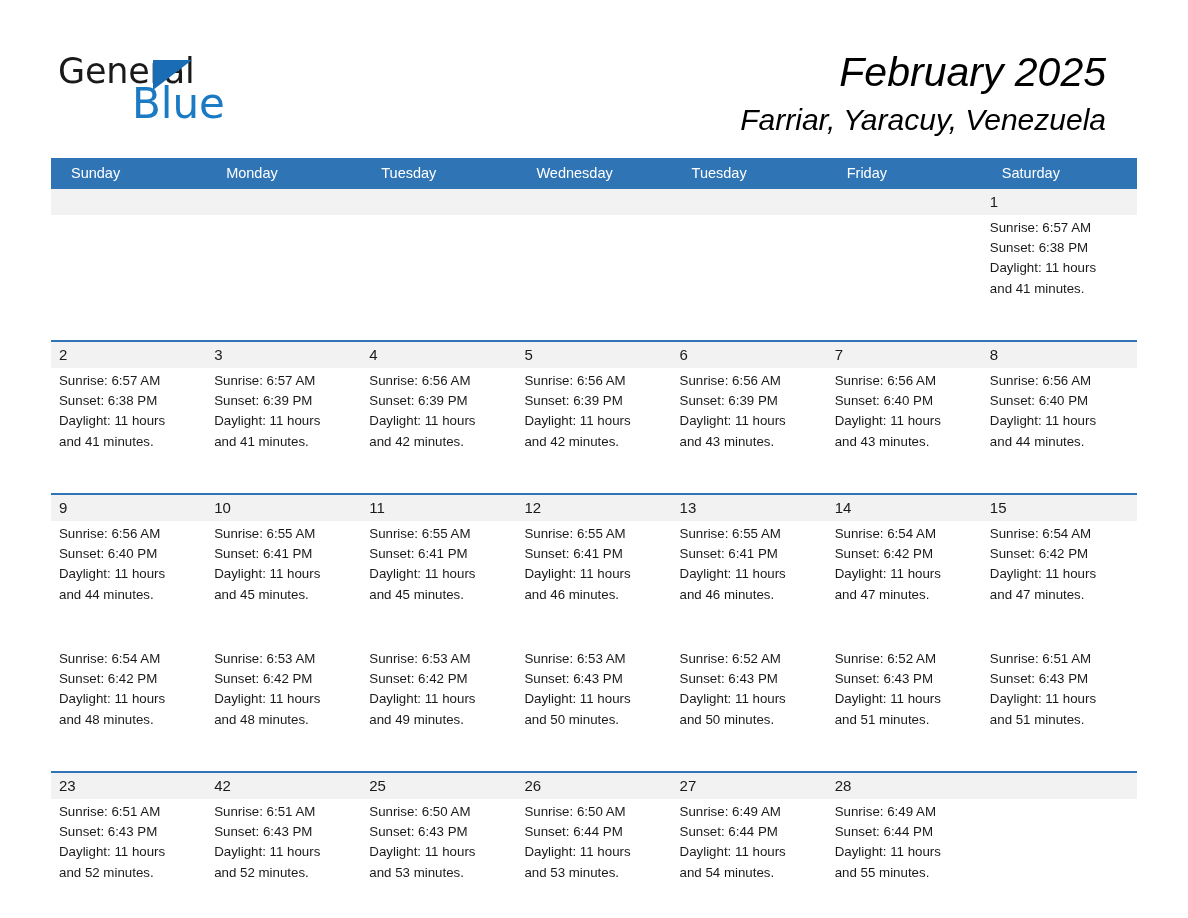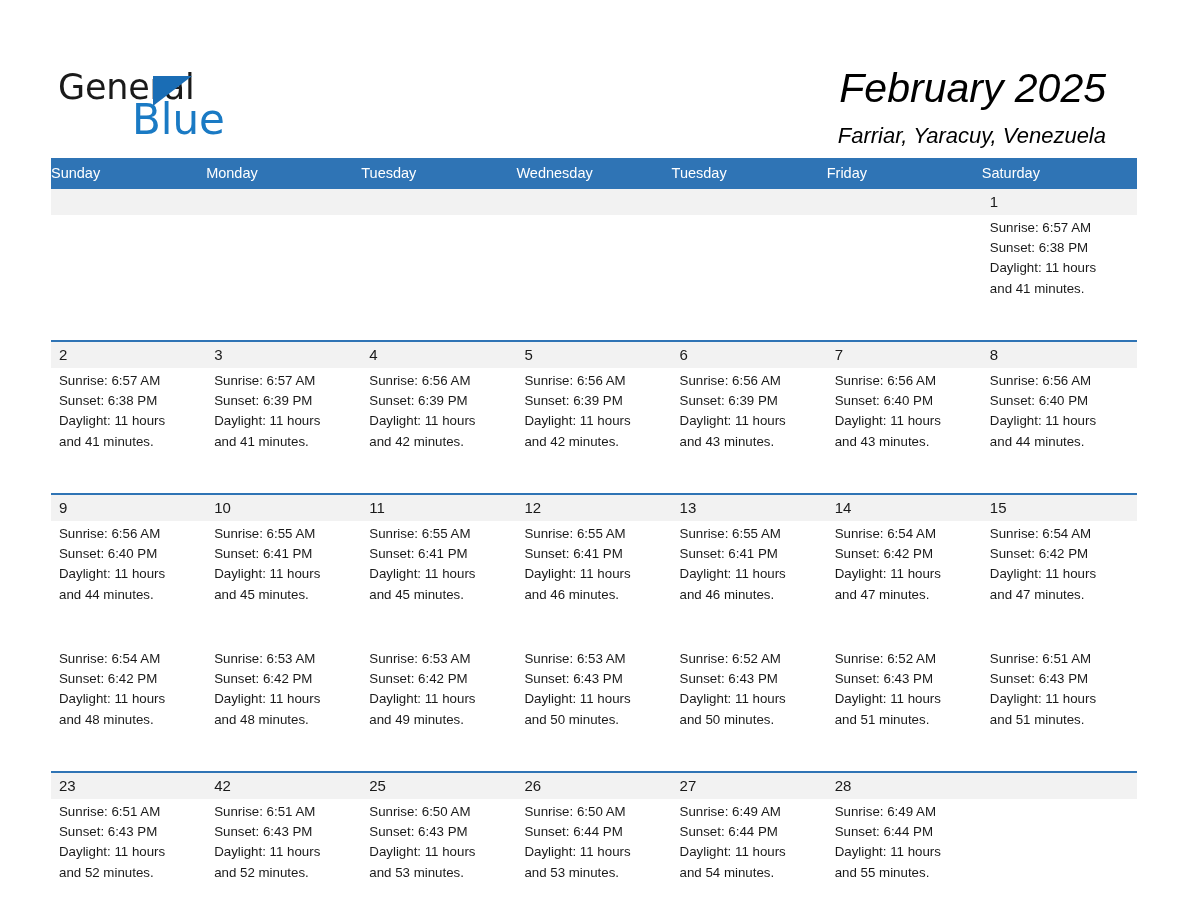--- a/index.html
+++ b/index.html
@@ -18,21 +18,21 @@
     position: relative;
     width: 1188px;
     height: 918px;
     box-sizing: border-box;
   }
 
   
   .header {
     position: absolute;
     left: 0;
-    top: 16px;
+    top: 0;
     width: 1160px;
     height: 155px;
   }
   .logo {
     position: absolute;
     left: 58px;
     top: 52px;
     width: 260px;
     height: 70px;
   }
@@ -76,21 +76,21 @@
   }
   .cal-title {
     font-size: 41px;
     line-height: 48px;
     font-weight: 400;
     color: #000000;
     white-space: nowrap;
   }
   .cal-subtitle {
     margin-top: 11px;
-    font-size: 22px;
+    font-size: 30px;
     line-height: 26px;
     font-weight: 400;
     color: #000000;
     white-space: nowrap;
   }
 
   
   .cal {
     position: absolute;
     left: 51px;
@@ -100,21 +100,21 @@
     table-layout: fixed;
   }
   .cal col { width: 155.14px; }
 
   .cal thead th {
     background: #2f74b5;
     color: #ffffff;
     font-size: 14.5px;
     font-weight: 400;
     text-align: left;
-    padding: 7px 0 8px 0;
+    padding: 7px 0 8px 20px;
     height: 15px;
     vertical-align: middle;
   }
 
   .daynum-row td {
     background: #f2f2f2;
     border-top: 2px solid #2f74b5;
     font-size: 15px;
     color: #1a1a1a;
     padding: 4px 0 4px 8px;

